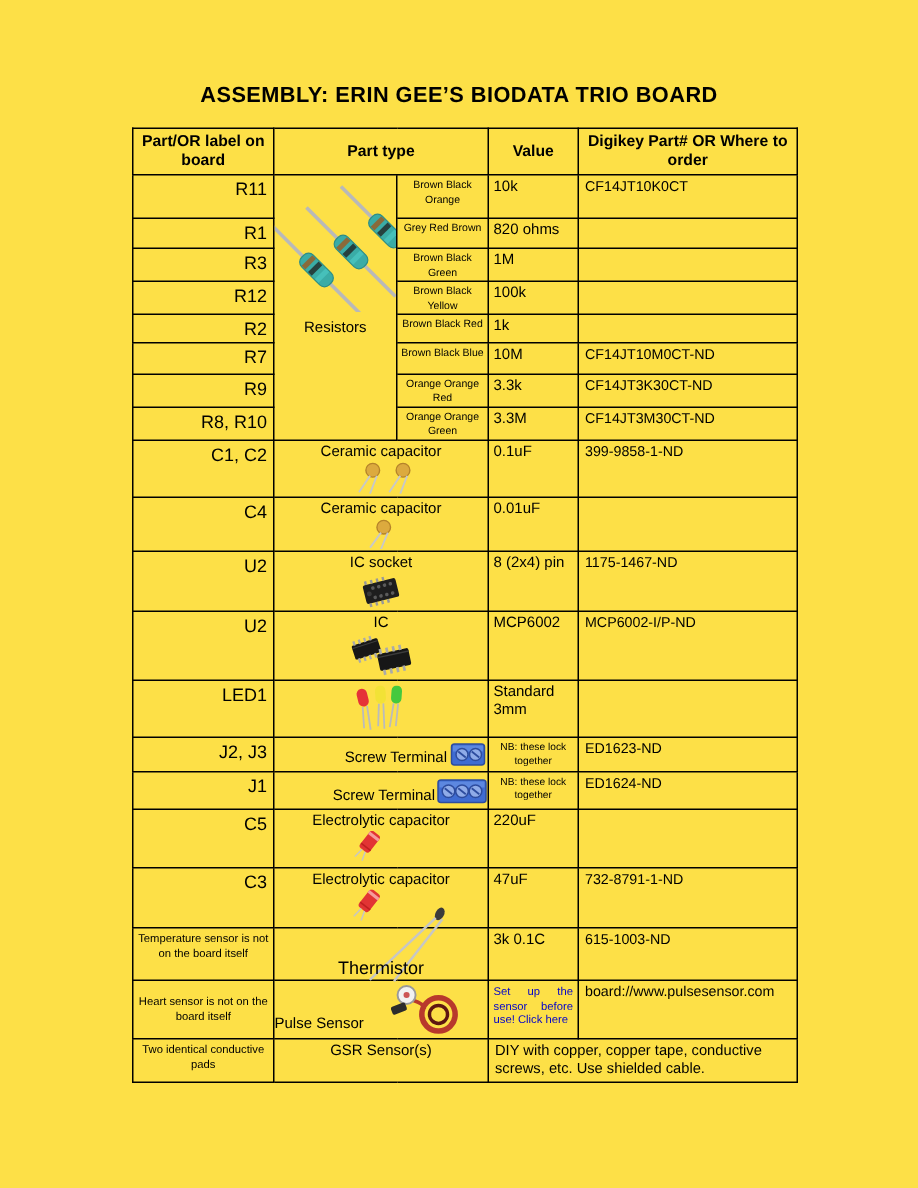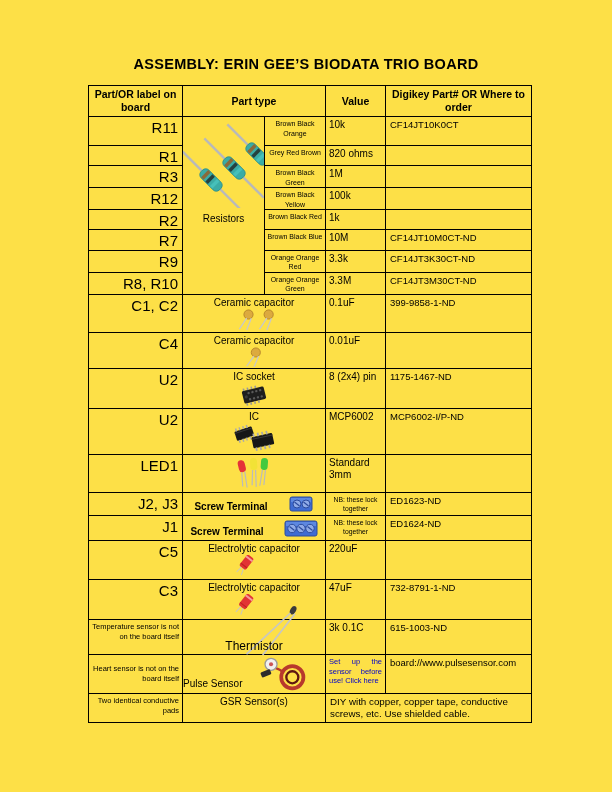--- a/index.html
+++ b/index.html
@@ -7,34 +7,34 @@
     width:612px;height:792px;background:#fde047;position:relative;
     font-family:"Liberation Sans", sans-serif;color:#000;box-sizing:border-box;
     padding-top:56px;overflow:hidden;
   }
   .title{font-size:14.5px;font-weight:bold;text-align:center;margin:0;letter-spacing:.3px;line-height:16px;}
   .subtitle{font-size:9.5px;text-align:center;margin-top:3px;line-height:12px;}
   table.parts{border-collapse:collapse;table-layout:fixed;width:443px;margin:13px 0 0 88px;}
   table.parts th, table.parts td{border:1px solid #000;box-sizing:border-box;}
   th{font-size:10.5px;font-weight:bold;text-align:center;vertical-align:middle;line-height:1.25;padding:2px;}
   td{vertical-align:top;padding:1px 3px;font-size:10px;overflow:hidden;}
-  td.lbl{text-align:right;font-size:15px;padding:2px 4px 0 2px;white-space:nowrap;}
-  td.desc{text-align:right;font-size:7.5px;line-height:1.3;padding:2px 3px;}
+  td.lbl{text-align:right;font-size:12px;padding:2px 4px 0 2px;white-space:nowrap;}
+  td.desc{text-align:center;font-size:7.5px;line-height:1.3;padding:2px 3px;}
   td.desc.mid{vertical-align:middle;}
   td.colors{font-size:7px;text-align:center;line-height:1.35;padding:2px 1px 0 1px;}
   td.val{font-size:10px;text-align:left;padding-top:2px;line-height:1.2;}
   td.valsm{font-size:6.8px;text-align:center;line-height:1.35;padding-top:2px;}
   td.ord{font-size:9.5px;text-align:left;padding:2px 2px 0 4px;line-height:1.2;}
   td.ptype{font-size:10px;text-align:center;padding-top:2px;}
   td.note{font-size:9.8px;text-align:left;padding:2px 3px 0 4px;line-height:1.3;}
   .res-cell{position:relative;height:162px;}
   .res-cell svg{display:block;margin:5px auto 0 auto;}
   .res-label{position:absolute;top:91px;left:0;width:100%;text-align:center;font-size:10px;}
   .imgc svg{display:block;margin:1px auto 0 auto;}
-  .flexend{display:flex;justify-content:center;align-items:flex-end;gap:20px;height:100%;padding-bottom:1px;box-sizing:border-box;font-weight:bold;}
+  .flexend{display:flex;justify-content:flex-end;align-items:flex-end;gap:1px;height:100%;padding-bottom:1px;box-sizing:border-box;}
   .flexend .txt{font-size:10px;line-height:12px;}
   td.rel{position:relative;overflow:visible;}
   .therm-label{position:absolute;bottom:1px;left:0;width:100%;text-align:center;font-size:12px;}
   .therm-svg{position:absolute;top:-16px;right:6px;}
   .pulse-label{position:absolute;bottom:4px;left:0;font-size:10px;}
   .pulse-svg{position:absolute;top:1px;right:12px;}
   .linkcell{display:block;color:#0000cc;font-size:7.5px;text-align:justify;line-height:1.3;padding-top:1px;}
 </style>
 </head>
 <body>

